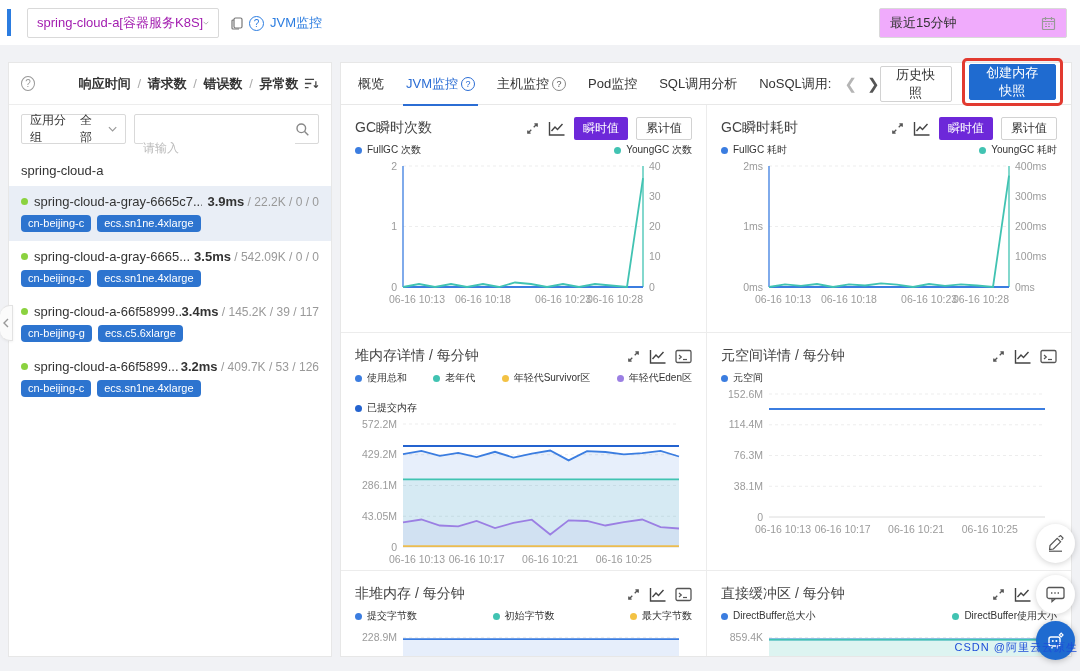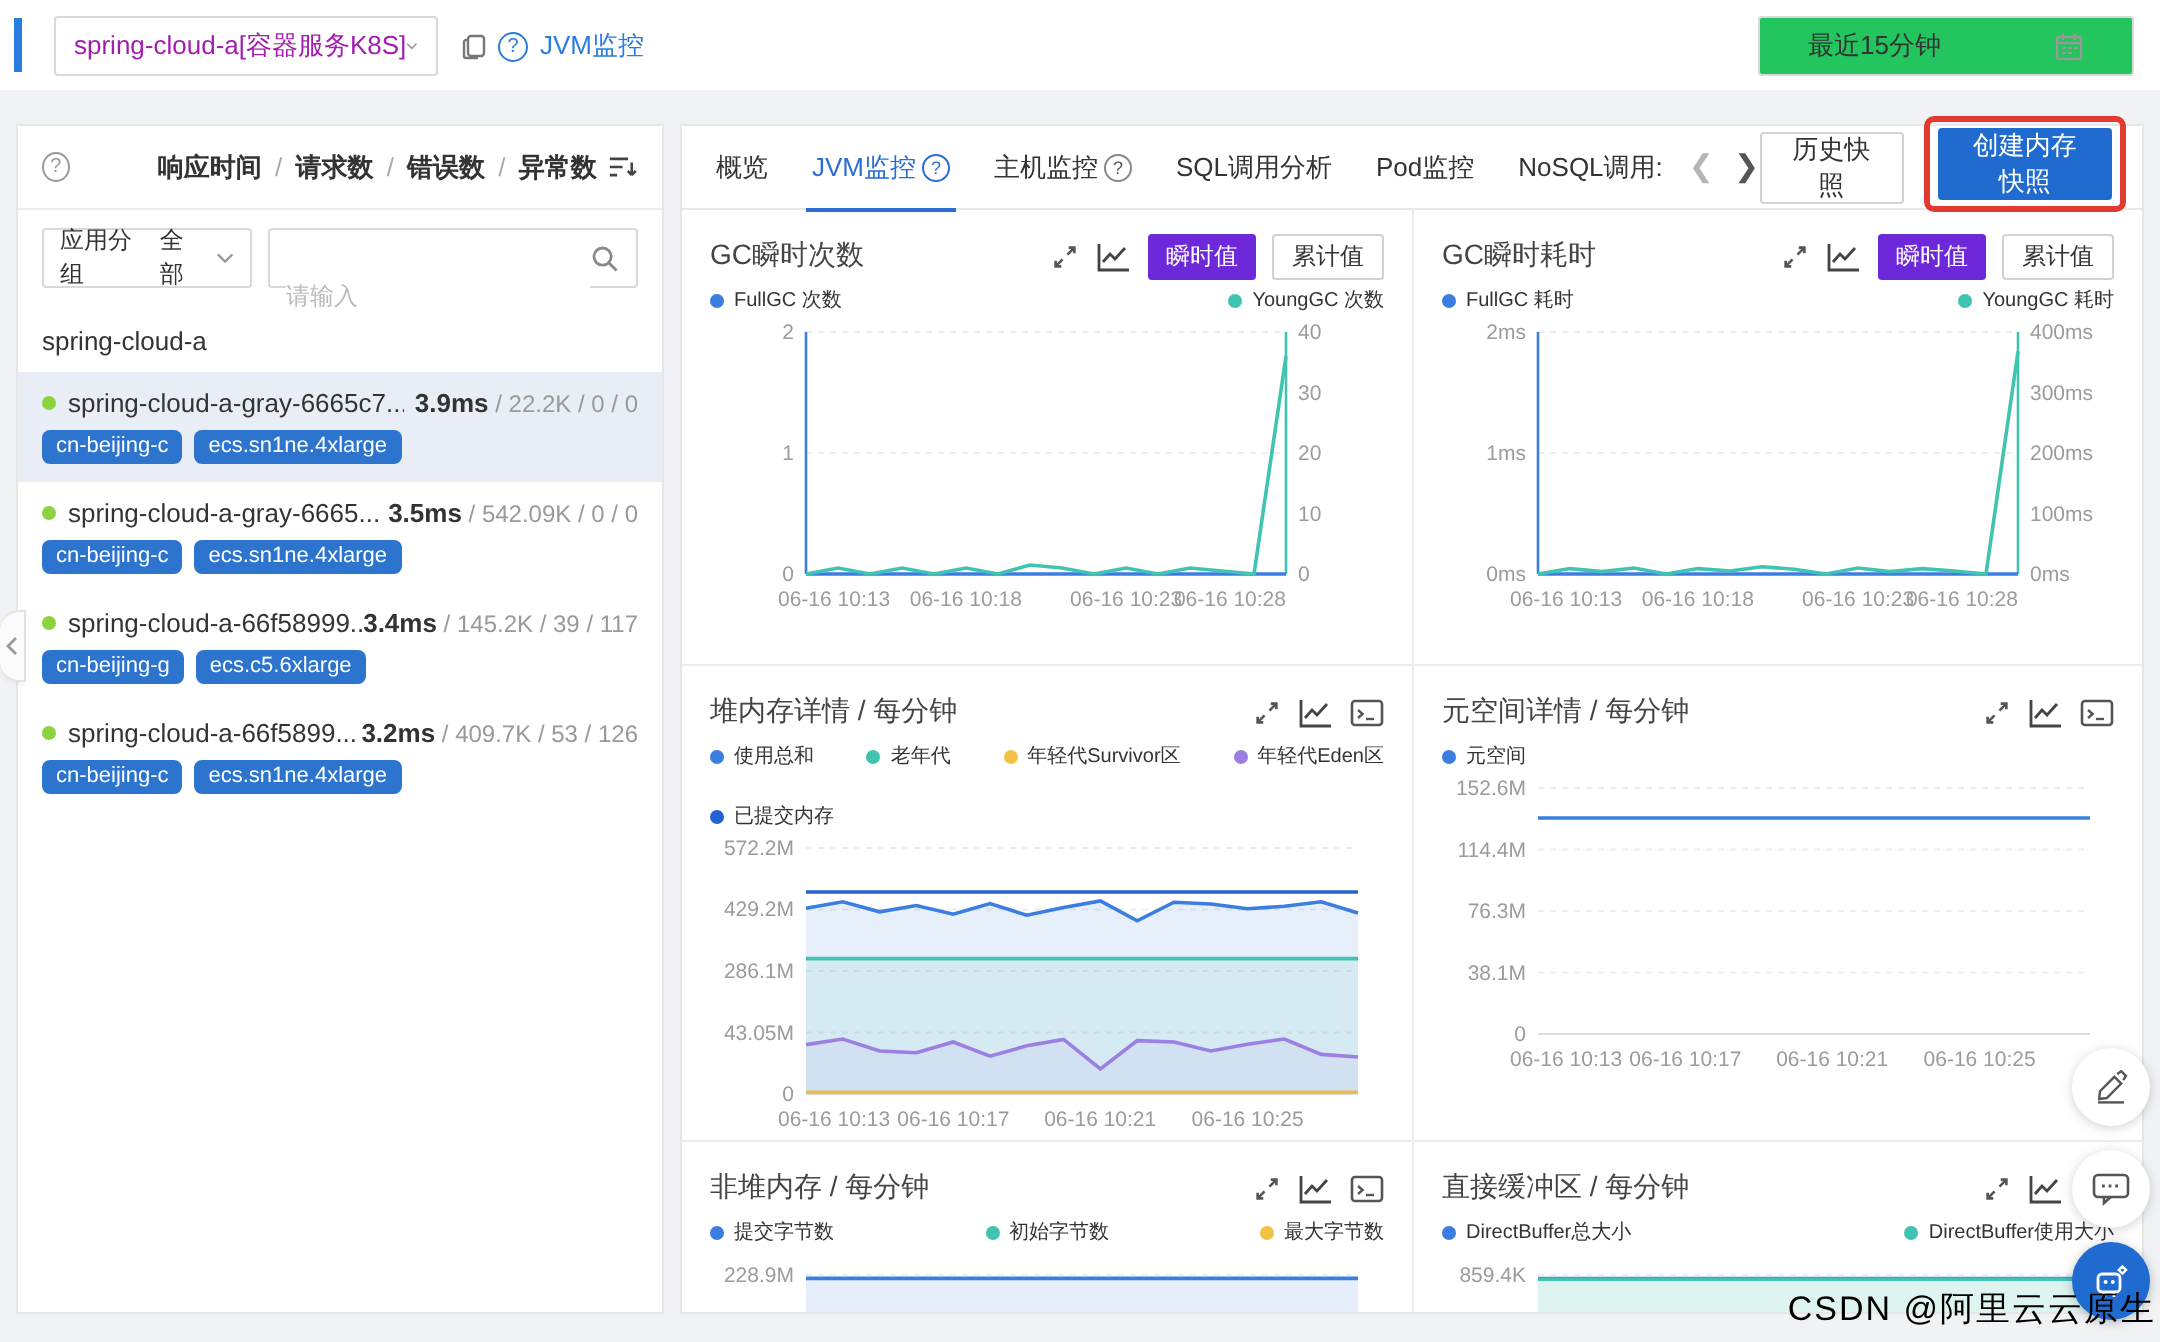--- a/index.html
+++ b/index.html
@@ -13,21 +13,21 @@
   .selector { position:absolute; left:27px; top:8px; width:192px; height:30px; border:1px solid #d9d9d9; border-radius:2px;
               display:flex; align-items:center; padding:0 9px; background:#fff; cursor:pointer; }
   .selector .sel-text { font-size:13px; color:#a21caf; flex:1; white-space:nowrap; }
   .chev { width:10px; height:10px; }
   .link-group { position:absolute; left:230px; top:8px; height:30px; display:flex; align-items:center; gap:4px; }
   .help-circle { width:15px; height:15px; border-radius:50%; font-size:10px; line-height:13px; text-align:center; }
   .help-circle.blue { border:1px solid #2b7ce0; color:#2b7ce0; }
   .help-circle.gray { border:1px solid #999; color:#999; }
   .jvm-link { font-size:13px; color:#2b7ce0; text-decoration:none; margin-left:2px; }
   .time-box { position:absolute; right:13px; top:8px; width:188px; height:30px; border:1px solid #d9d9d9; border-radius:2px;
-              background:#22c55e; display:flex; align-items:center; padding:0 24px; cursor:pointer; }
+              background:#f0abfc; display:flex; align-items:center; padding:0 10px; cursor:pointer; }
   .time-box .tm { flex:1; font-size:13px; color:#333; }
 
   
   .sidebar { position:absolute; left:8px; top:62px; width:324px; height:595px; background:#fff; border:1px solid #e7e7e7; }
   .sb-head { height:42px; display:flex; align-items:center; padding:0 12px; border-bottom:1px solid #ededed; }
   .metric-labels { margin-left:auto; font-size:13px; font-weight:bold; color:#333; white-space:nowrap;padding-left:44px; }
   .metric-labels .sep { color:#aaa; font-weight:normal; padding:0 3px; }
   .sort-icon { margin-left:6px; cursor:pointer; }
   .sb-filter { display:flex; gap:8px; padding:9px 12px 9px 12px; }
   .group-box { width:118px; height:30px; border:1px solid #d9d9d9; border-radius:2px; display:flex; align-items:center;
@@ -85,21 +85,21 @@
   .toggle.off { background:#fff; border:1px solid #d2d2d2; color:#333; }
   .legend { display:flex; flex-wrap:wrap; justify-content:space-between; column-gap:14px; row-gap:2px; font-size:10px; color:#333; margin-top:2px;gap:16px; }
   .lg-item { display:flex; align-items:center; gap:5px; white-space:nowrap; }
   .lg-dot { width:7px; height:7px; border-radius:50%; }
   .plot-wrap { margin-top:2px; }
 
   
   .fab { position:absolute; right:5px; width:39px; height:39px; border-radius:50%; background:#fff;
          box-shadow:0 1px 6px rgba(0,0,0,.18); display:flex; align-items:center; justify-content:center; cursor:pointer; z-index:50; }
   .fab.blue { background:#1f6bd0; box-shadow:0 1px 6px rgba(0,0,0,.25); }
-  .watermark { position:absolute; right:2px; bottom:5px; font-size:17px; color:#000000; z-index:60; letter-spacing:1px; }
+  .watermark { position:absolute; right:2px; bottom:16px; font-size:11px; color:#1d4ed8; z-index:60; letter-spacing:1px; }
 </style>
 </head>
 <body>
 
 <div id="app">
 
   <div class="topbar">
     <div class="accent"></div>
     <div class="selector">
       <span class="sel-text">spring-cloud-a[容器服务K8S]</span>
@@ -212,24 +212,24 @@
           </div>
           <div class="tab active">
             <span>JVM监控</span>
             <span class="tab-help blue">?</span>
           </div>
           <div class="tab">
             <span>主机监控</span>
             <span class="tab-help gray">?</span>
           </div>
           <div class="tab">
+            <span>Pod监控</span>
+          </div>
+          <div class="tab">
             <span>SQL调用分析</span>
-          </div>
-          <div class="tab">
-            <span>Pod监控</span>
           </div>
           <div class="tab">
             <span>NoSQL调用:</span>
           </div>
         </div>
       <div class="tab-arrows">
         <span class="arrow dim">❮</span>
         <span class="arrow dark">❯</span>
       </div>
       <div class="tab-actions">

